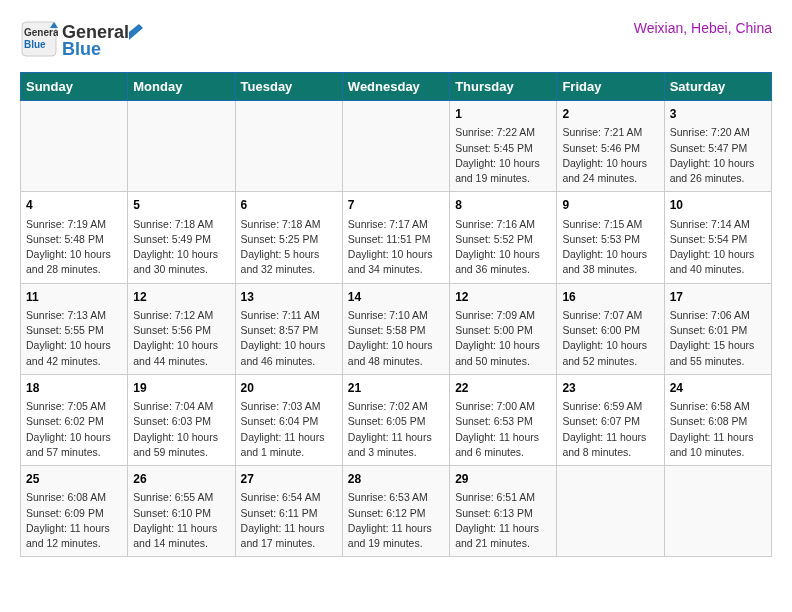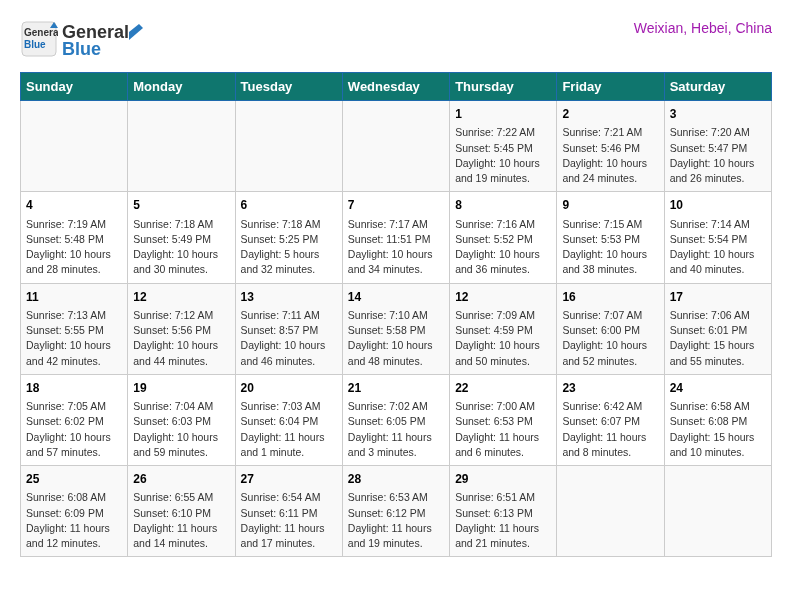--- a/index.html
+++ b/index.html
@@ -199,21 +199,21 @@
         </td>
         <td>
           <span class="day-num">14</span>
           <div class="day-info">Sunrise: 7:10 AM</div>
           <div class="day-info">Sunset: 5:58 PM</div>
           <div class="day-info">Daylight: 10 hours and 48 minutes.</div>
         </td>
         <td>
           <span class="day-num">12</span>
           <div class="day-info">Sunrise: 7:09 AM</div>
-          <div class="day-info">Sunset: 4:59 PM</div>
+          <div class="day-info">Sunset: 5:00 PM</div>
           <div class="day-info">Daylight: 10 hours and 50 minutes.</div>
         </td>
         <td>
           <span class="day-num">16</span>
           <div class="day-info">Sunrise: 7:07 AM</div>
           <div class="day-info">Sunset: 6:00 PM</div>
           <div class="day-info">Daylight: 10 hours and 52 minutes.</div>
         </td>
         <td>
           <span class="day-num">17</span>
@@ -248,29 +248,29 @@
           <div class="day-info">Daylight: 11 hours and 3 minutes.</div>
         </td>
         <td>
           <span class="day-num">22</span>
           <div class="day-info">Sunrise: 7:00 AM</div>
           <div class="day-info">Sunset: 6:53 PM</div>
           <div class="day-info">Daylight: 11 hours and 6 minutes.</div>
         </td>
         <td>
           <span class="day-num">23</span>
-          <div class="day-info">Sunrise: 6:42 AM</div>
+          <div class="day-info">Sunrise: 6:59 AM</div>
           <div class="day-info">Sunset: 6:07 PM</div>
           <div class="day-info">Daylight: 11 hours and 8 minutes.</div>
         </td>
         <td>
           <span class="day-num">24</span>
           <div class="day-info">Sunrise: 6:58 AM</div>
           <div class="day-info">Sunset: 6:08 PM</div>
-          <div class="day-info">Daylight: 15 hours and 10 minutes.</div>
+          <div class="day-info">Daylight: 11 hours and 10 minutes.</div>
         </td>
       </tr>
       <tr>
         <td>
           <span class="day-num">25</span>
           <div class="day-info">Sunrise: 6:08 AM</div>
           <div class="day-info">Sunset: 6:09 PM</div>
           <div class="day-info">Daylight: 11 hours and 12 minutes.</div>
         </td>
         <td>

